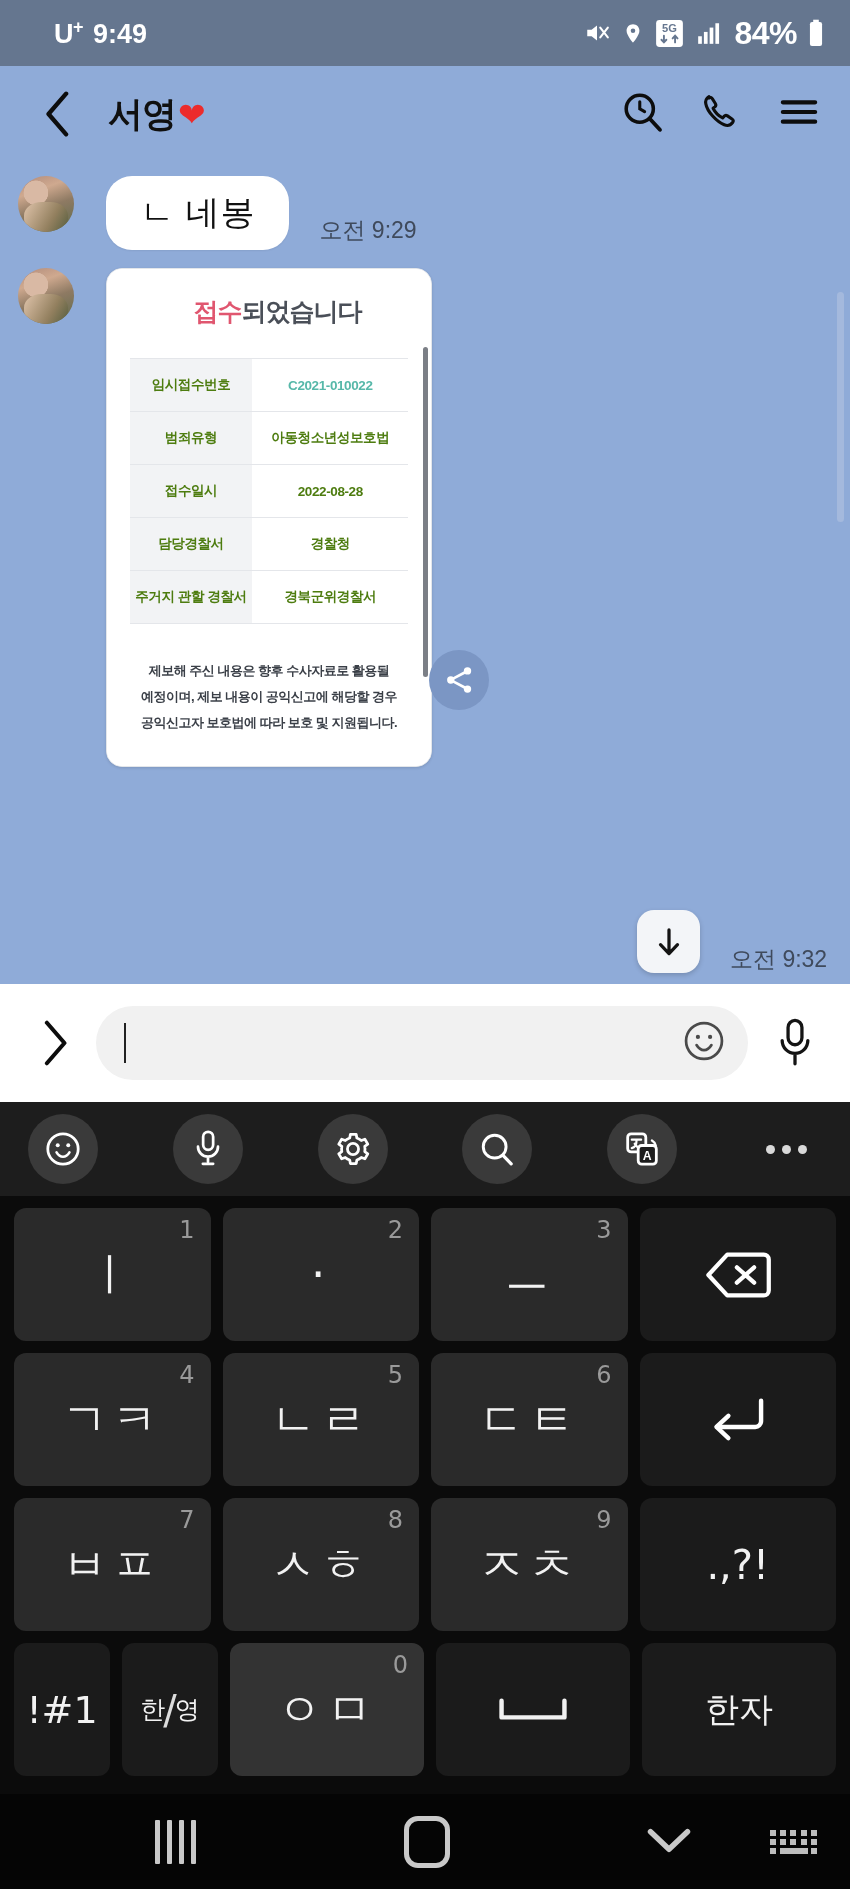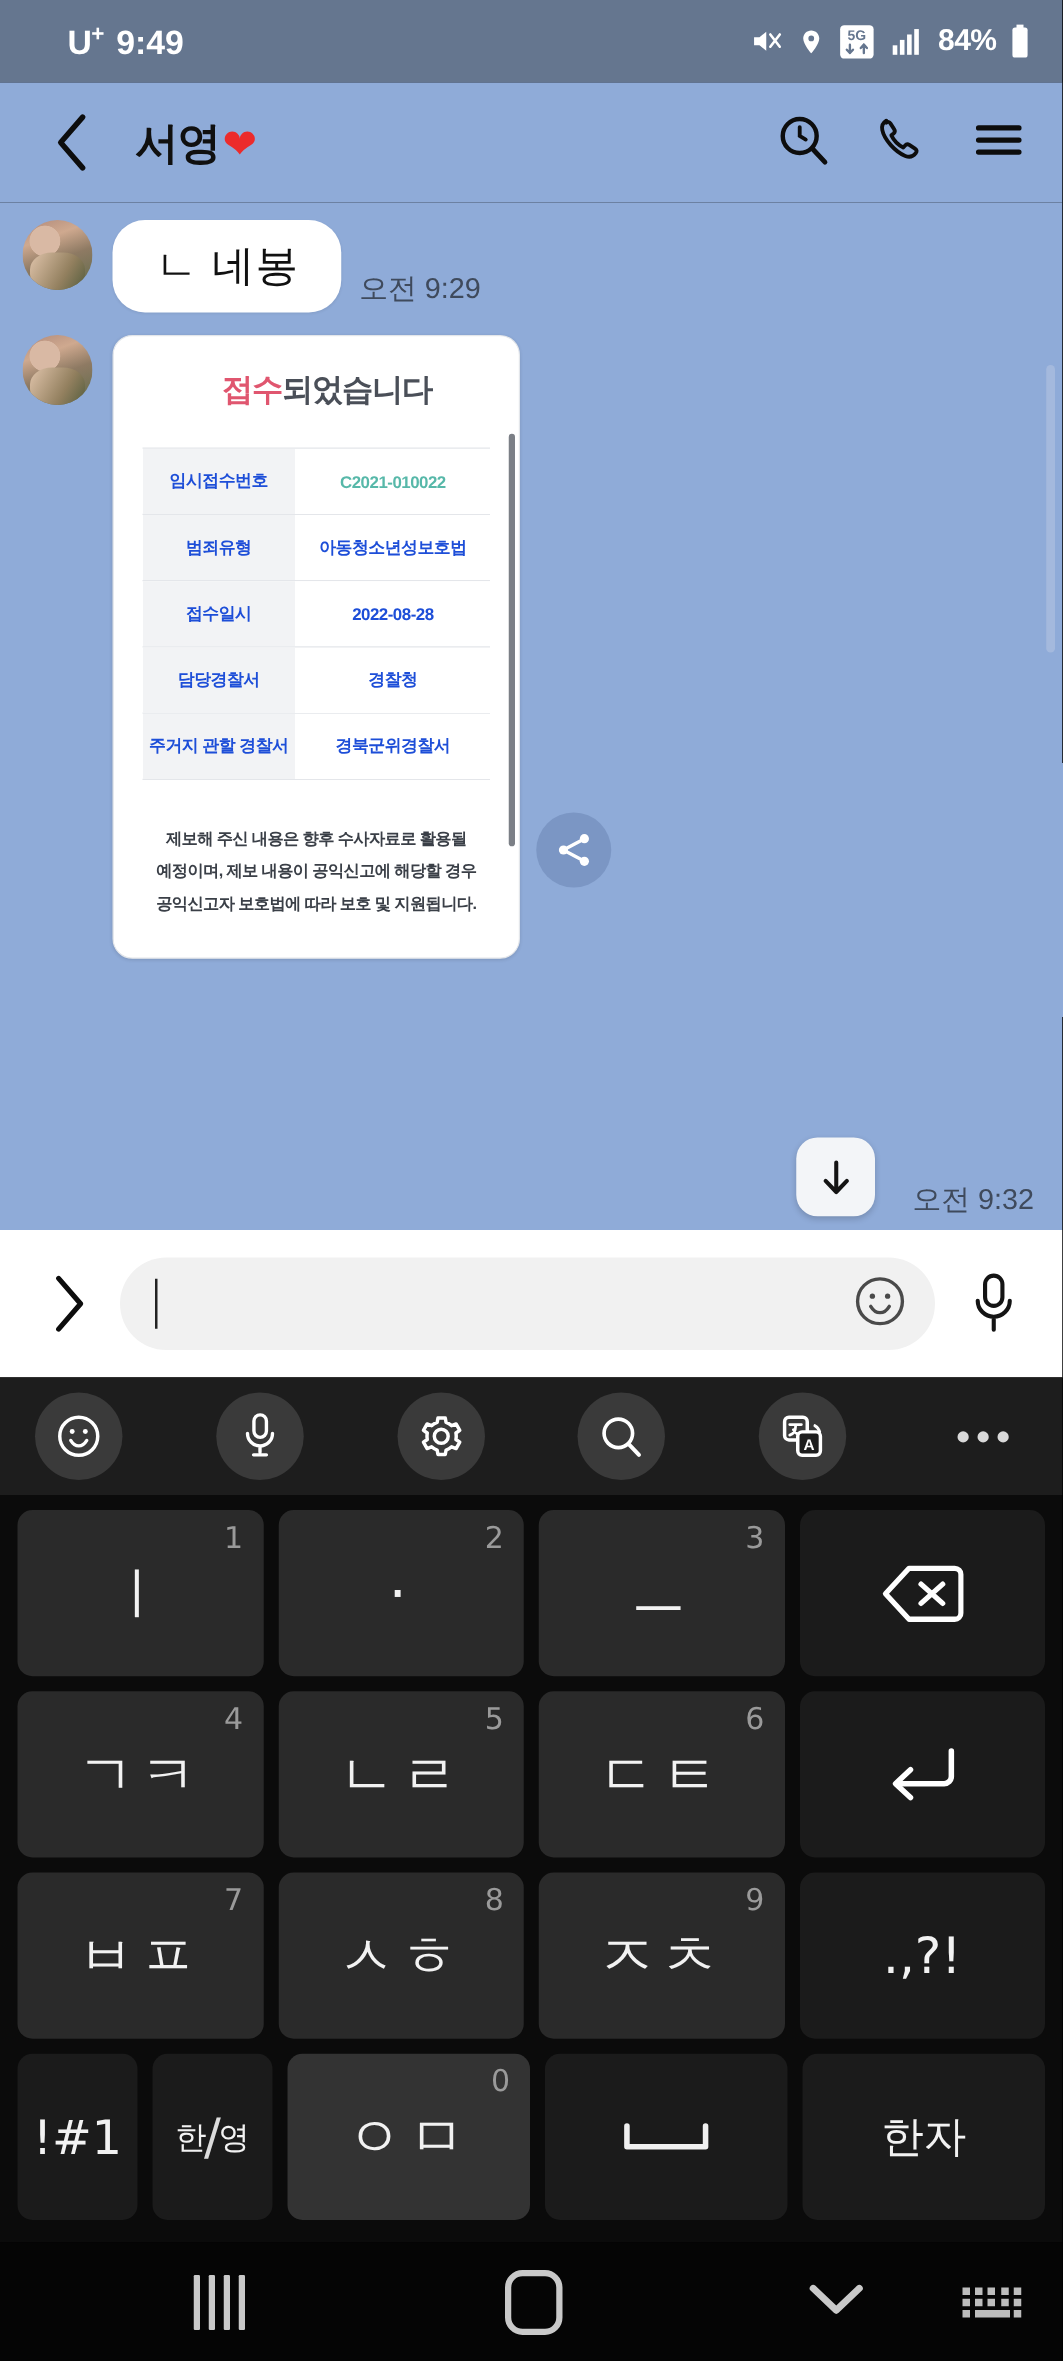--- a/index.html
+++ b/index.html
@@ -16,38 +16,38 @@
     position:absolute; top:0; left:0; width:850px; height:66px;
     background:#65768f; display:flex; align-items:center;
     padding: 0 26px 0 54px; color:#ffffff;
   }
   .sb-left { display:flex; align-items:baseline; gap:10px; }
   .carrier { font-size:27px; font-weight:700; letter-spacing:-0.5px; }
   .carrier sup { font-size:18px; }
   .sb-clock { font-size:27px; font-weight:600; }
   .sb-right { margin-left:auto; display:flex; align-items:center; gap:11px; }
   .sb-icon { display:inline-flex; align-items:center; justify-content:center; }
-  .battpct { font-size:24px; font-weight:600; letter-spacing:-0.5px; }
+  .battpct { font-size:32px; font-weight:600; letter-spacing:-0.5px; }
 
   
   .appheader {
     position:absolute; top:66px; left:0; width:850px; height:96px;
     background:#8fabd8; display:flex; align-items:center; padding:0 30px 0 36px;
   }
   .back-chevron { width:44px; height:44px; display:flex; align-items:center; justify-content:center; }
   .room-title { font-size:35px; font-weight:700; color:#101010; margin-left:28px; display:flex; align-items:center; gap:2px; letter-spacing:-1px;}
   .heart { color:#ec2b2b; font-size:33px; }
   .hdr-actions { margin-left:auto; display:flex; align-items:center; gap:36px; }
 
   
   .chat {
     position:absolute; top:162px; left:0; width:850px; height:822px;
     background:#8fabd8; overflow:hidden;
   }
-  .msg-row { display:flex; align-items:flex-start; }
+  .msg-row { display:flex; align-items:flex-start;gap:16px; }
   .avatar {
     width:56px; height:56px; border-radius:50%;
     background:
       radial-gradient(circle at 32% 30%, #d9b9a4 0 22%, transparent 23%),
       linear-gradient(160deg,#b0897a 0%, #cfa98f 28%, #8e7a63 55%, #5e6b4a 100%);
     flex:none; margin-left:18px; overflow:hidden; position:relative;
   }
   .avatar::after {
     content:""; position:absolute; left:6px; top:26px; width:44px; height:34px;
     background:linear-gradient(120deg,#e0c4ab,#93805f 60%,#4f5a3b);
@@ -85,21 +85,21 @@
   .shot-heading {
     text-align:center; font-size:25px; font-weight:800; letter-spacing:-1px;
     padding:26px 0 30px 17px; filter:blur(0.5px);
   }
   .hl-red { color:#e0566f; }
   .hl-gray { color:#4a4f58; }
 
   table.shot-table { width:86%; margin:0 auto; border-collapse:collapse; }
   table.shot-table td {
     border-top:1px solid #e4e6ea; border-bottom:1px solid #e4e6ea;
-    padding:17px 4px; font-size:13.5px; font-weight:700; color:#1d4ed8;
+    padding:17px 4px; font-size:13.5px; font-weight:700; color:#4d7c0f;
     text-align:center; letter-spacing:-0.4px; filter:blur(0.55px);
   }
   td.k { background:#f2f3f5; width:44%; }
   td.v { background:#ffffff; }
   td.v.teal { color:#57b8a9; font-weight:700; }
 
   .shot-note {
     text-align:center; font-size:13px; color:#3a3f47; font-weight:700;
     line-height:2.0; padding:34px 16px 26px 16px; letter-spacing:-0.5px;
     filter:blur(0.6px);

